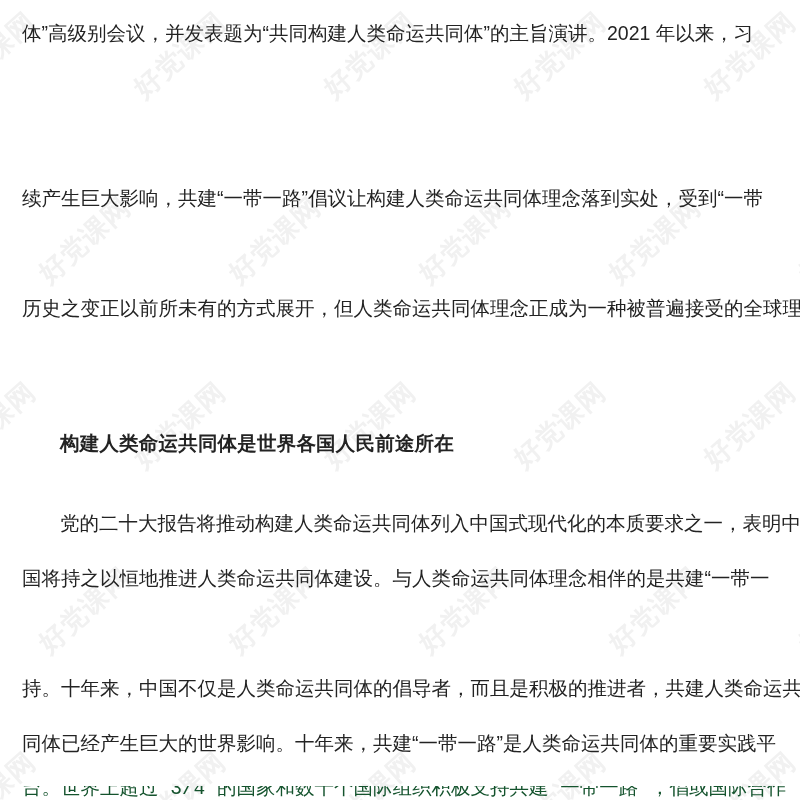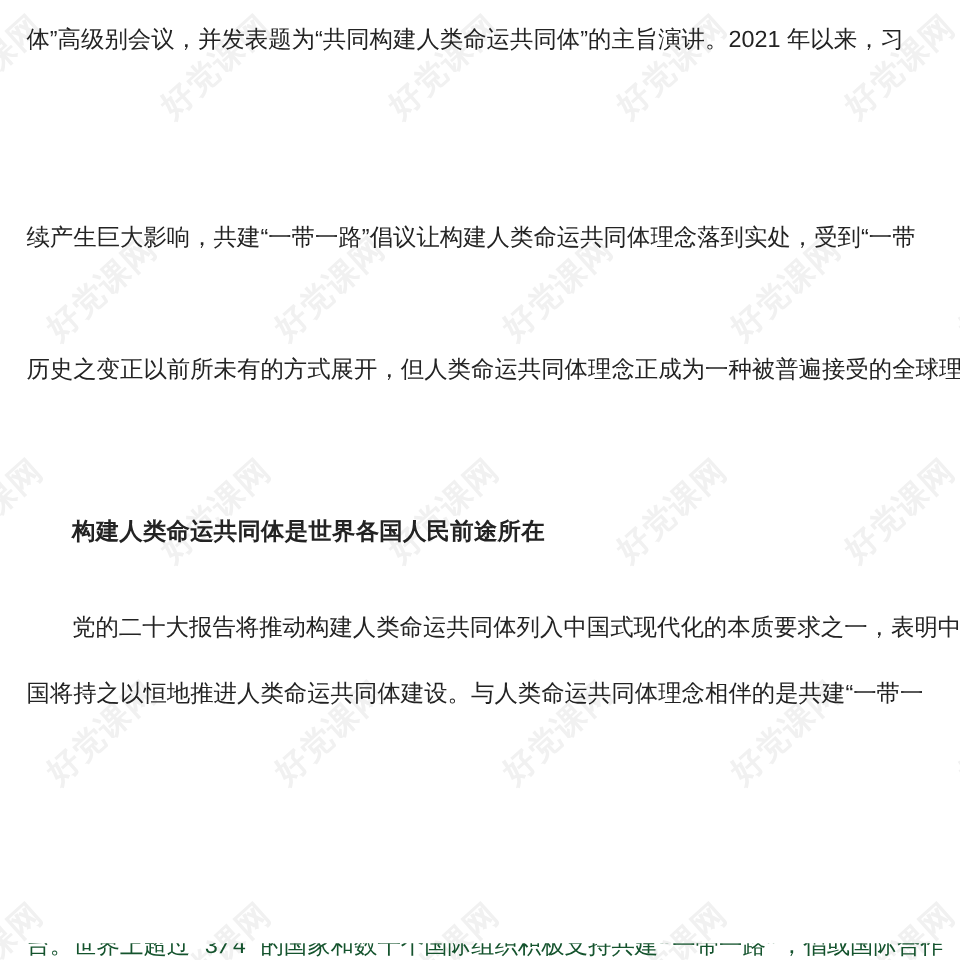--- a/index.html
+++ b/index.html
@@ -116,18 +116,20 @@
 <div id="doc">
 
   <div class="line" style="top:22px">体”高级别会议，并发表题为“共同构建人类命运共同体”的主旨演讲。2021 年以来，习</div>
   <div class="line" style="top:187px">续产生巨大影响，共建“一带一路”倡议让构建人类命运共同体理念落到实处，受到“一带</div>
   <div class="line" style="top:297px">历史之变正以前所未有的方式展开，但人类命运共同体理念正成为一种被普遍接受的全球理</div>
 
   <div class="line bold indent" style="top:432px">构建人类命运共同体是世界各国人民前途所在</div>
 
   <div class="line" style="top:567px">国将持之以恒地推进人类命运共同体建设。与人类命运共同体理念相伴的是共建“一带一</div>
   <div class="line indent" style="top:512px">党的二十大报告将推动构建人类命运共同体列入中国式现代化的本质要求之一，表明中</div>
+  <div class="line" style="top:677px">持。十年来，中国不仅是人类命运共同体的倡导者，而且是积极的推进者，共建人类命运共</div>
+  <div class="line" style="top:732px">同体已经产生巨大的世界影响。十年来，共建“一带一路”是人类命运共同体的重要实践平</div>
 
   <div id="bottom-clip">
     <div class="line clipped">台。世界上超过 3/4 的国家和数十个国际组织积极支持共建“一带一路”，倡或国际合作</div>
   </div>
 
 </div>
 
 </body></html>

